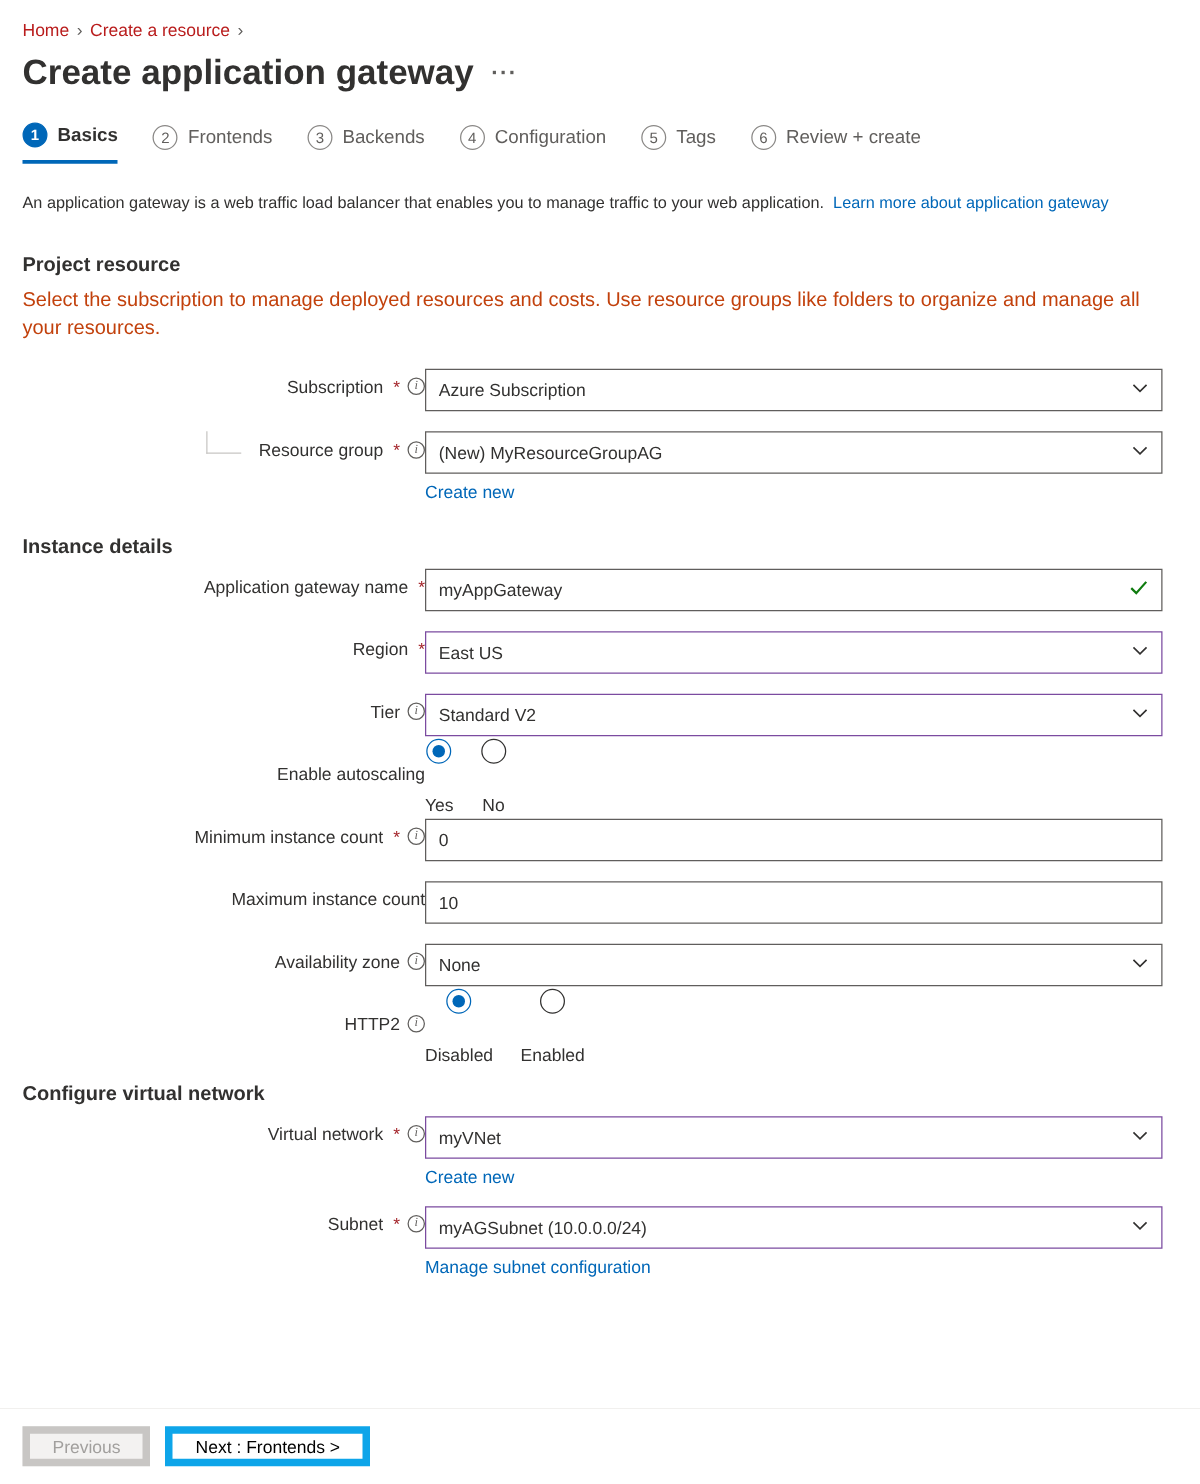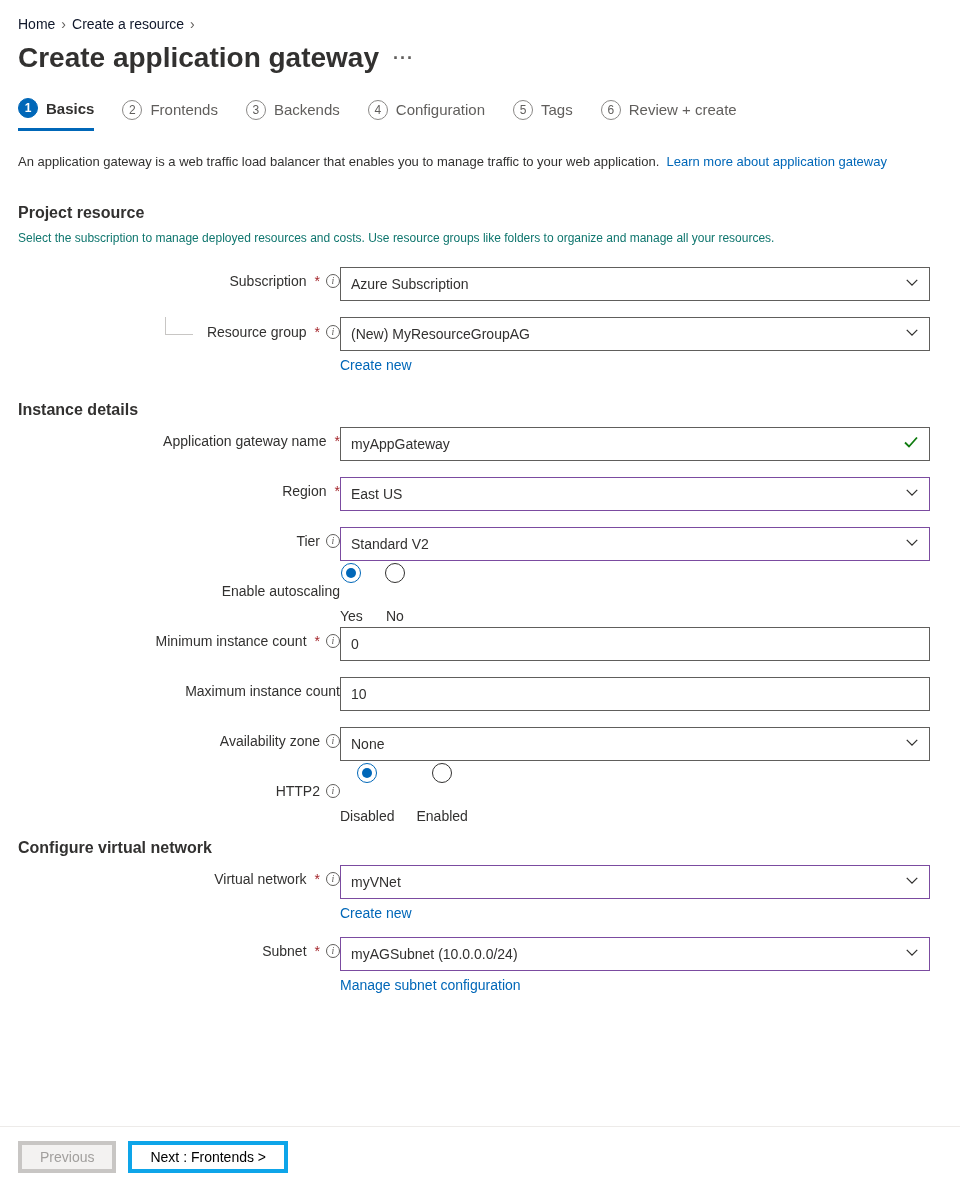--- a/index.html
+++ b/index.html
@@ -7,37 +7,37 @@
     margin: 0;
     padding: 16px 18px 0 18px;
     font-family: "Segoe UI", -apple-system, BlinkMacSystemFont, sans-serif;
     font-size: 14px;
     color: #323130;
     background: #fff;
     width: 960px;
   }
   a { color: #0067b8; text-decoration: none; cursor: pointer; }
   .breadcrumb { font-size: 14px; display: flex; align-items: center; gap: 6px; margin-bottom: 8px; }
-  .breadcrumb a { color: #0f172a; }
+  .breadcrumb a { color: #b91c1c; }
   .breadcrumb .sep { color: #605e5c; }
   h1.page-title { font-size: 28px; font-weight: 600; margin: 10px 0 24px 0; display: flex; align-items: center; gap: 14px; }
   .more-dots { font-size: 18px; color: #605e5c; letter-spacing: 1px; cursor: pointer; }
   .tabs { display: flex; gap: 28px; border-bottom: none; margin-bottom: 22px; }
   .tab { display: flex; align-items: center; gap: 8px; padding-bottom: 10px; cursor: pointer; color: #605e5c; font-size: 15px; }
   .tab .num {
     display: inline-flex; align-items: center; justify-content: center;
     width: 20px; height: 20px; border-radius: 50%;
     border: 1px solid #8a8886; font-size: 12px; color: #605e5c;
   }
   .tab.active { color: #323130; font-weight: 600; border-bottom: 3px solid #0067b8; }
   .tab.active .num { background: #0067b8; border-color: #0067b8; color: #fff; }
   .intro { font-size: 13px; color: #323130; margin-bottom: 32px; line-height: 1.45; }
   .intro a { color: #0067b8; }
   h3.section { font-size: 16px; font-weight: 600; margin: 28px 0 8px 0; color: #323130; }
-  .section-desc { font-size: 12px; color: #0f766e; margin-bottom: 20px; line-height: 1.4; }
+  .section-desc { font-size: 16px; color: #c2410c; margin-bottom: 20px; line-height: 1.4; }
   .row { display: flex; align-items: flex-start; margin-bottom: 16px; }
   .row .label-col { width: 322px; padding-top: 6px; display: flex; align-items: center; gap: 6px; font-size: 14px; color: #323130; justify-content: flex-end; }
   .row .field-col { flex: 1; max-width: 590px; }
   .label-col .req { color: #a4262c; margin-left: 2px; }
   .info-icon {
     display: inline-flex; align-items: center; justify-content: center;
     width: 14px; height: 14px; border: 1px solid #605e5c; border-radius: 50%;
     font-size: 10px; color: #605e5c; font-style: italic; font-family: Georgia, serif;
     cursor: default;
   }
@@ -73,21 +73,21 @@
   .radio-circle.checked { border-color: #0067b8; }
   .radio-circle.checked::after {
     content: ""; width: 10px; height: 10px; border-radius: 50%; background: #0067b8;
   }
   .footer {
     position: fixed; bottom: 0; left: 0; width: 960px; background: #fff;
     border-top: 1px solid #edebe9; padding: 14px 18px;
     display: flex; gap: 12px;
   }
   .btn {
-    height: 32px; padding: 0 18px; font-size: 14px; border: 4px solid #0ea5e9;
+    height: 32px; padding: 0 18px; font-size: 14px; border: 6px solid #0ea5e9;
     background: #fff; cursor: pointer; font-family: inherit;
   }
   .btn:disabled { color: #a19f9d; background: #f3f2f1; border-color: #c8c6c4; cursor: not-allowed; }
   .content-pad { padding-bottom: 90px; }
 </style>
 </head>
 <body>
 
 <div class="content-pad">
 

